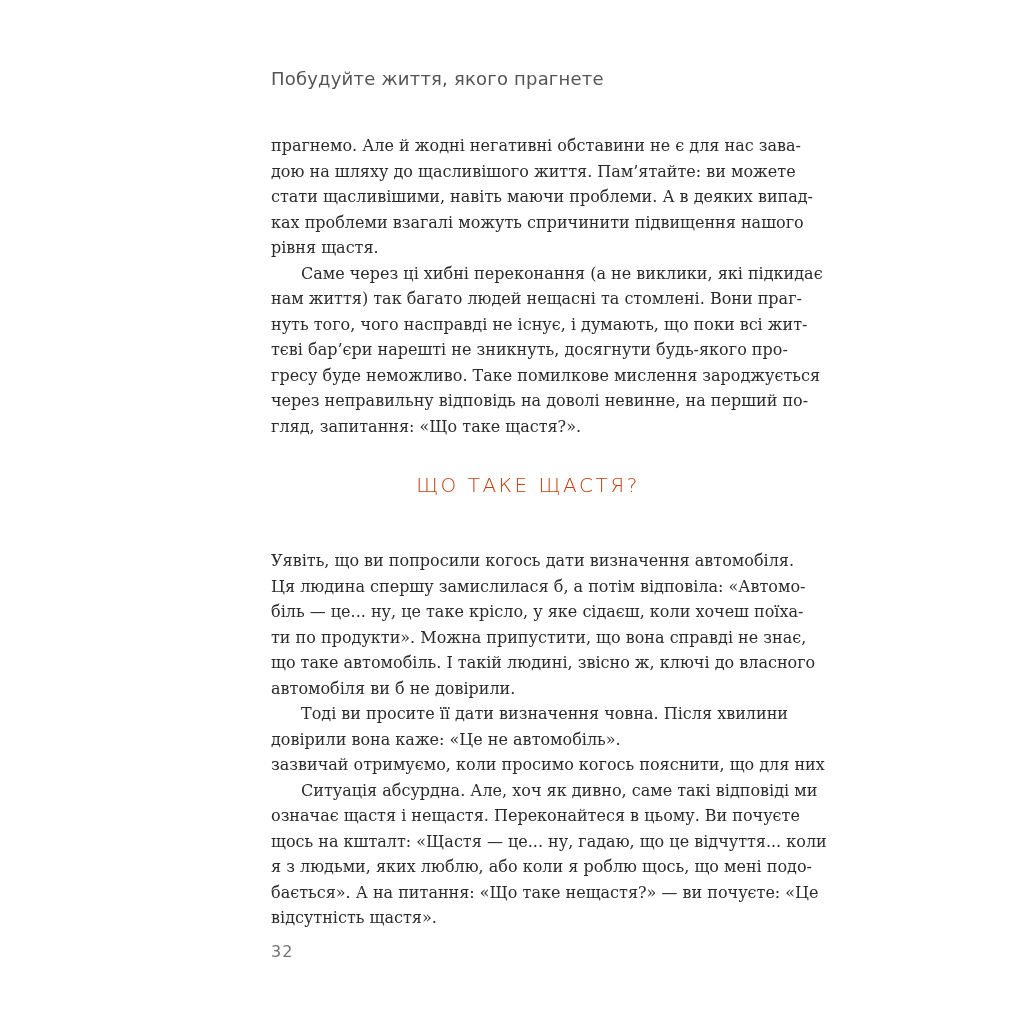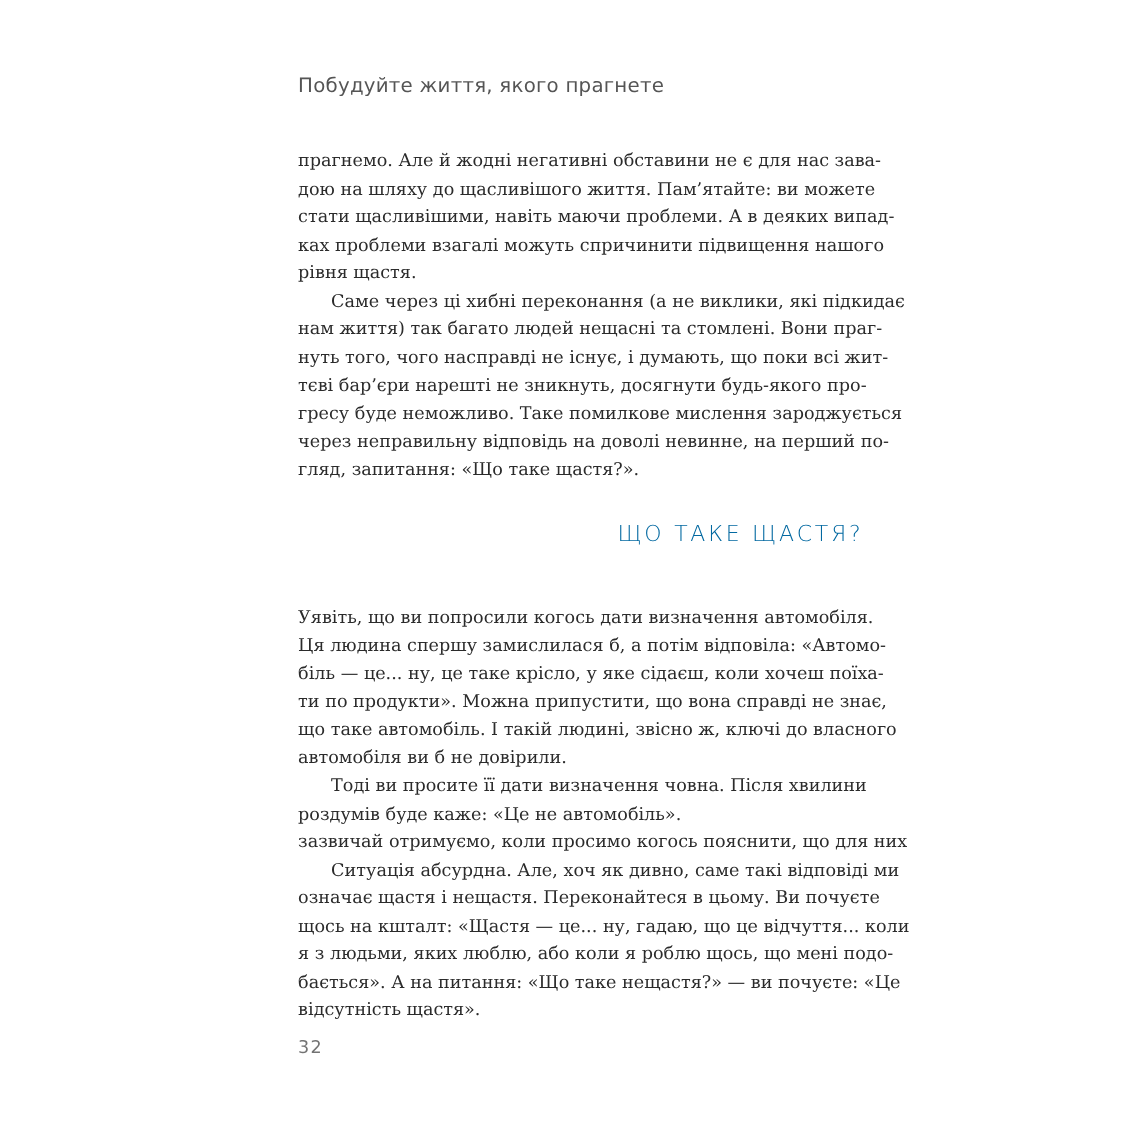--- a/index.html
+++ b/index.html
@@ -46,26 +46,26 @@
     .text-block .line.indent {
       padding-left: 30px;
     }
     .block-1 { top: 118px; margin-top: 15px; }
     .block-2 { top: 548px; }
     .section-heading {
       position: absolute;
       left: 271px;
       width: 514px;
       top: 473px;
-      text-align: right;
+      text-align: center;
       font-family: "DejaVu Sans", sans-serif;
       font-weight: 300;
       font-size: 20px;
       letter-spacing: 2.5px;
-      color: #0369a1;
+      color: #c2410c;
     }
     .page-number {
       position: absolute;
       left: 271px;
       top: 942px;
       font-family: "DejaVu Sans", sans-serif;
       font-size: 16px;
       color: #737373;
       letter-spacing: 1px;
     }
@@ -93,21 +93,21 @@
 <div class="section-heading">ЩО ТАКЕ ЩАСТЯ?</div>
 
 <div class="text-block block-2">
   <span class="line">Уявіть, що ви попросили когось дати визначення автомобіля.</span>
   <span class="line">Ця людина спершу замислилася б, а потім відповіла: «Автомо-</span>
   <span class="line">біль — це... ну, це таке крісло, у яке сідаєш, коли хочеш поїха-</span>
   <span class="line">ти по продукти». Можна припустити, що вона справді не знає,</span>
   <span class="line">що таке автомобіль. І такій людині, звісно ж, ключі до власного</span>
   <span class="line last">автомобіля ви б не довірили.</span>
   <span class="line indent">Тоді ви просите її дати визначення човна. Після хвилини</span>
-  <span class="line last">роздумів буде каже: «Це не автомобіль».</span>
+  <span class="line last">довірили вона каже: «Це не автомобіль».</span>
   <span class="line">зазвичай отримуємо, коли просимо когось пояснити, що для них</span>
   <span class="line indent">Ситуація абсурдна. Але, хоч як дивно, саме такі відповіді ми</span>
   <span class="line">означає щастя і нещастя. Переконайтеся в цьому. Ви почуєте</span>
   <span class="line">щось на кшталт: «Щастя — це... ну, гадаю, що це відчуття... коли</span>
   <span class="line">я з людьми, яких люблю, або коли я роблю щось, що мені подо-</span>
   <span class="line">бається». А на питання: «Що таке нещастя?» — ви почуєте: «Це</span>
   <span class="line last">відсутність щастя».</span>
 </div>
 
 <div class="page-number">32</div>

